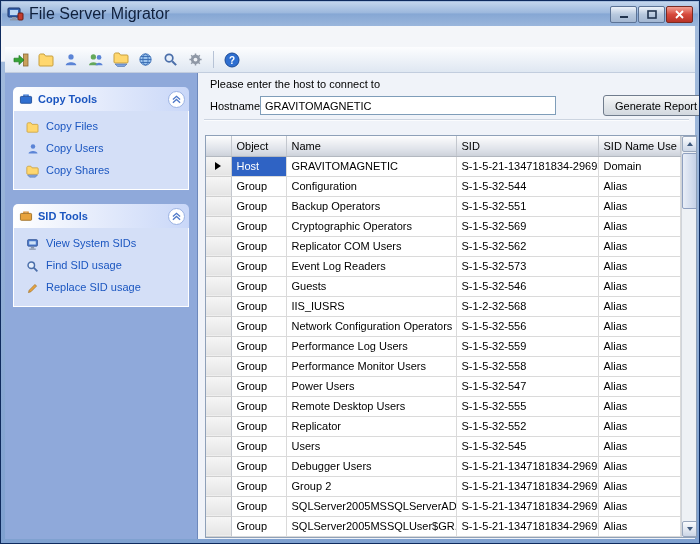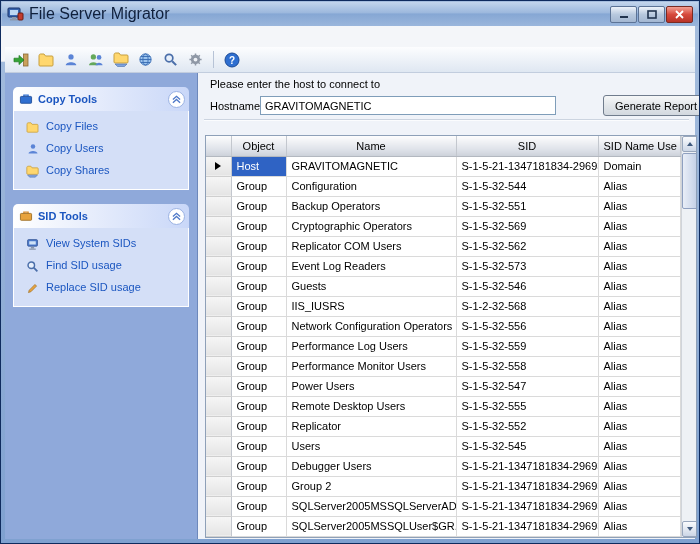--- a/index.html
+++ b/index.html
@@ -49,21 +49,21 @@
   .generate-btn{position:absolute;left:368px;top:22px;width:106px;height:21px;font-family:inherit;font-size:11px;
     border:1px solid #707c8d;border-radius:3px;background:linear-gradient(#f6f7f8,#e2e6ea 50%,#d2d8df);cursor:pointer;margin-left:37px;}
   .hsep{position:absolute;left:6px;right:6px;top:46px;border-top:1px solid #ccd4e0;border-bottom:1px solid #fbfcfe;}
   .report-label{position:absolute;left:7px;top:64px;}
   
   .grid{position:absolute;left:7px;top:62px;width:492px;height:403px;border:1px solid #8ea0b8;
     background:#fff;display:flex;overflow:hidden;}
   table.sidgrid{border-collapse:collapse;table-layout:fixed;width:474px;align-self:flex-start;}
   .sidgrid th{height:20px;background:linear-gradient(#fdfdfd,#dde1e8 70%,#cdd2da);
     border-right:1px solid #c3c7ce;border-bottom:1px solid #b3b8c0;font-weight:normal;
-    text-align:center;padding:0 5px;white-space:nowrap;overflow:hidden;}
+    text-align:left;padding:0 5px;white-space:nowrap;overflow:hidden;}
   .sidgrid td{height:20px;border-right:1px solid #dadada;border-bottom:1px solid #dadada;
     padding:0 5px;white-space:nowrap;overflow:hidden;background:#fff;}
   .sidgrid td.rowhdr{background:linear-gradient(#f6f6f6,#e4e4e4);border-right:1px solid #c3c7ce;
     border-bottom:1px solid #cfcfcf;padding:0 2px;text-align:center;}
   .cell-selected{background:#2f63c4 !important;color:#fff;}
   .rowarrow{display:none;}
   .rowhdr.current .rowarrow{display:inline-block;width:0;height:0;border-left:6px solid #000;
     border-top:4px solid transparent;border-bottom:4px solid transparent;}
   
   .vscroll{width:17px;border-left:1px solid #d0d4da;background:#eef1f5;position:relative;}

